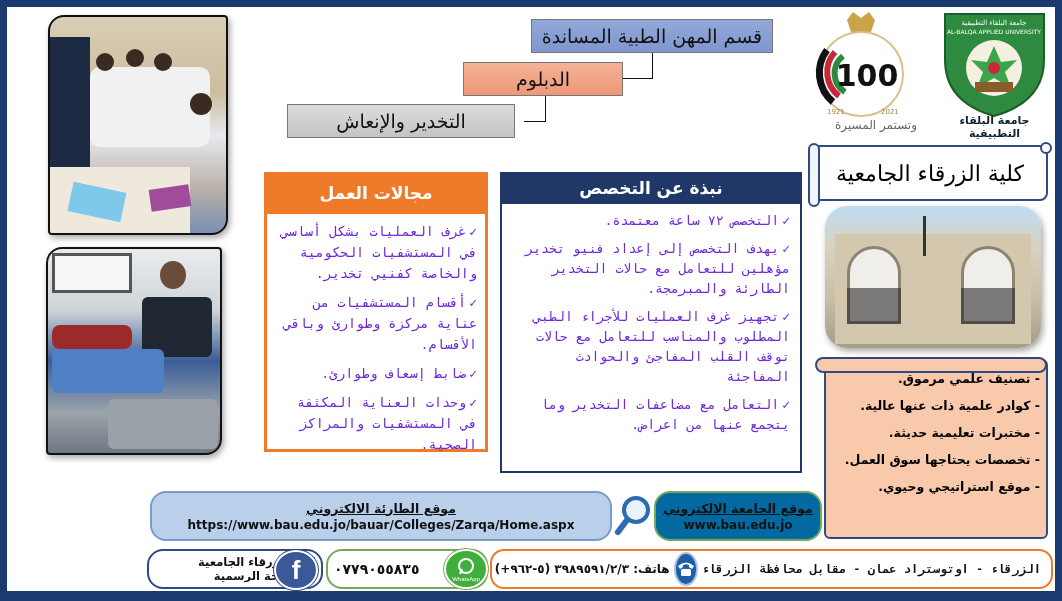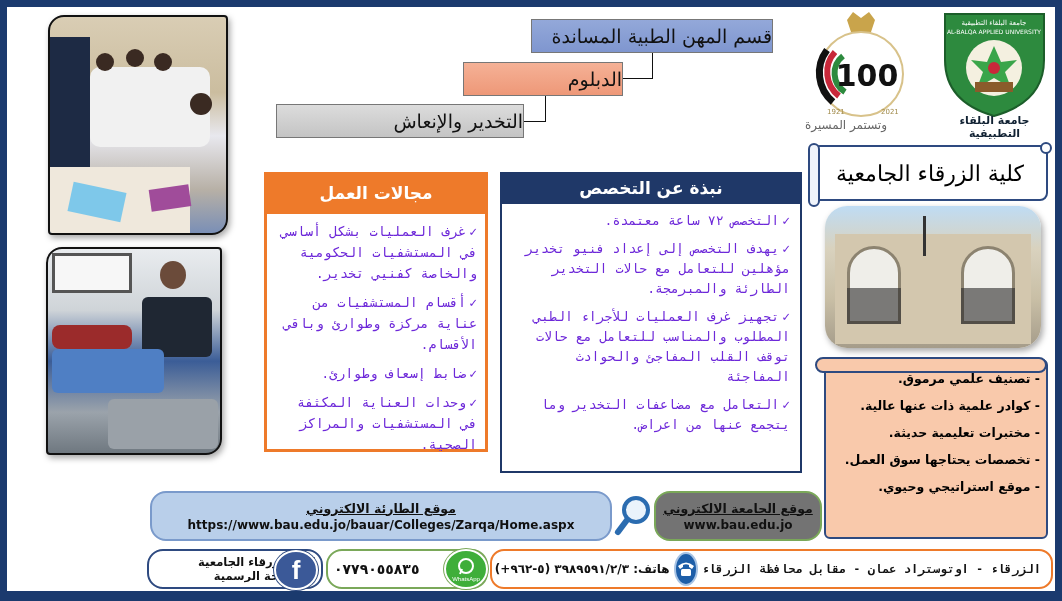--- a/index.html
+++ b/index.html
@@ -15,24 +15,24 @@
     .photo3 { left: 825px; top: 206px; width: 216px; height: 142px; border-radius: 22px; border: 0; background: linear-gradient(180deg,#bfdcf4 0%, #d9d2be 30%, #c9bfa6 65%, #a59c8a 100%); }
     .photo .ph-shape { position: absolute; }
     .gate-arch { position: absolute; bottom: 24px; width: 54px; height: 78px; border-radius: 27px 27px 0 0; background: #efeee9; border: 3px solid #8c8370; }
     .gate-door { position: absolute; bottom: 24px; width: 54px; height: 36px; background: #2b2b2b; opacity: 0.6; }
 
     
     .logo-bau { position: absolute; left: 937px; top: 10px; width: 115px; height: 120px; }
     .logo-100 { position: absolute; left: 805px; top: 10px; width: 112px; height: 125px; }
 
     
-    .box { position: absolute; border: 1px solid #777; display: flex; align-items: center; justify-content: flex-start; direction: rtl; font-family: "DejaVu Serif", serif; color: #111; }
+    .box { position: absolute; border: 1px solid #777; display: flex; align-items: center; justify-content: center; direction: rtl; font-family: "DejaVu Serif", serif; color: #111; }
     .box-dept { left: 531px; top: 19px; width: 242px; height: 34px; background: linear-gradient(180deg,#93a8d9,#7f96cf); font-size: 19px; }
     .box-diploma { left: 463px; top: 62px; width: 160px; height: 34px; background: linear-gradient(180deg,#f5b196,#ee9878); font-size: 19px; }
-    .box-major { left: 276px; top: 104px; width: 248px; height: 34px; background: linear-gradient(180deg,#dcdcdc,#c4c4c4); font-size: 19px; }
+    .box-major { left: 287px; top: 104px; width: 228px; height: 34px; background: linear-gradient(180deg,#dcdcdc,#c4c4c4); font-size: 19px; }
     .conn { position: absolute; border-color: #111; border-style: solid; }
 
     
     .title-scroll { position: absolute; left: 812px; top: 145px; width: 236px; height: 56px; border: 2px solid #2e4a80; border-radius: 8px; background: #fff; display: flex; align-items: center; justify-content: center; direction: rtl; font-size: 22px; color: #000; font-family: "DejaVu Serif", serif; }
     .title-scroll::before { content: ""; position: absolute; left: -6px; top: -4px; width: 8px; height: 60px; border: 2px solid #2e4a80; border-radius: 6px; background: #f0f4fb; }
     .title-scroll::after { content: ""; position: absolute; right: -6px; top: -5px; width: 8px; height: 8px; border: 2px solid #2e4a80; border-radius: 50%; background: #fff; }
 
     
     .panel { position: absolute; }
     .panel-head { display: flex; align-items: center; justify-content: center; color: #fff; font-weight: bold; direction: rtl; font-size: 17px; }
@@ -49,21 +49,21 @@
     .fields .panel-body { padding: 8px 8px 6px 10px; line-height: 21px; font-size: 13.4px; }
 
     
     .features { position: absolute; left: 824px; top: 359px; width: 224px; height: 180px; border: 2px solid #2e4a80; border-radius: 6px; background: #f9c9ab; direction: rtl; padding: 10px 6px 6px 6px; }
     .features-curl { position: absolute; left: 815px; top: 357px; width: 232px; height: 16px; border: 2px solid #2e4a80; border-radius: 8px; background: #f9c9ab; }
     .features .feat { font-size: 12.5px; font-weight: bold; color: #000; margin-bottom: 12px; white-space: nowrap; }
 
     
     .site-box { position: absolute; border-radius: 16px; border: 2px solid #7a9acb; display: flex; flex-direction: column; align-items: center; justify-content: center; }
     .site-college { left: 150px; top: 491px; width: 462px; height: 50px; background: #b9cfea; }
-    .site-univ { left: 654px; top: 491px; width: 168px; height: 50px; background: #737373; border-color: #7aa859; }
+    .site-univ { left: 654px; top: 491px; width: 168px; height: 50px; background: #0369a1; border-color: #7aa859; }
     .site-title { font-size: 12.5px; font-weight: bold; text-decoration: underline; direction: rtl; color: #111; }
     .site-url { font-size: 12px; font-weight: bold; color: #111; margin-top: 2px; }
 
     .magnifier { position: absolute; left: 614px; top: 494px; width: 40px; height: 44px; }
 
     
     .contact-bar { position: absolute; left: 490px; top: 549px; width: 563px; height: 40px; border: 2px solid #ee7a2a; border-radius: 14px; background: #fff; display: flex; align-items: center; justify-content: space-between; direction: rtl; padding: 0 10px; }
     .contact-bar .addr { font-size: 12px; font-weight: bold; color: #111; white-space: nowrap; font-family: Liberation Mono, monospace; }
     .contact-bar .phone { font-size: 12px; font-weight: bold; color: #111; white-space: nowrap; }
     .phone-icon { width: 34px; height: 34px; border-radius: 50%; background: #1d5ea8; border: 2px solid #a7c3e4; display: flex; align-items: center; justify-content: center; margin: 0 4px; }
@@ -132,21 +132,21 @@
   <svg width="112" height="110" viewBox="0 0 112 110">
     <path d="M42 10 L48 2 L56 8 L64 2 L70 10 L66 22 H46 Z" fill="#c9a44b"></path>
     <circle cx="56" cy="64" r="42" fill="none" stroke="#d8c28a" stroke-width="2"></circle>
     <path d="M22 40 A38 38 0 0 0 28 92" fill="none" stroke="#111" stroke-width="7"></path>
     <path d="M30 42 A30 30 0 0 0 34 86" fill="none" stroke="#c8283a" stroke-width="6"></path>
     <path d="M38 46 A22 22 0 0 0 40 82" fill="none" stroke="#2d8a3e" stroke-width="6"></path>
     <text x="62" y="76" text-anchor="middle" font-size="30" font-weight="bold" fill="#111" font-family="DejaVu Sans, sans-serif">100</text>
     <text x="22" y="104" font-size="7" fill="#a08a4a" font-family="DejaVu Sans, sans-serif">1921</text>
     <text x="76" y="104" font-size="7" fill="#a08a4a" font-family="DejaVu Sans, sans-serif">2021</text>
   </svg>
-  <div style="position:absolute;left:0;top:108px;width:112px;text-align:left;direction:rtl;font-size:12px;color:#666;">وتستمر المسيرة</div>
+  <div style="position:absolute;left:0;top:108px;width:112px;text-align:right;direction:rtl;font-size:12px;color:#666;">وتستمر المسيرة</div>
 </div>
 
 <div class="box box-dept">
     <span>قسم المهن الطبية المساندة</span>
   </div>
 <div class="box box-diploma">
     <span>الدبلوم</span>
   </div>
 <div class="box box-major">
     <span>التخدير والإنعاش</span>

